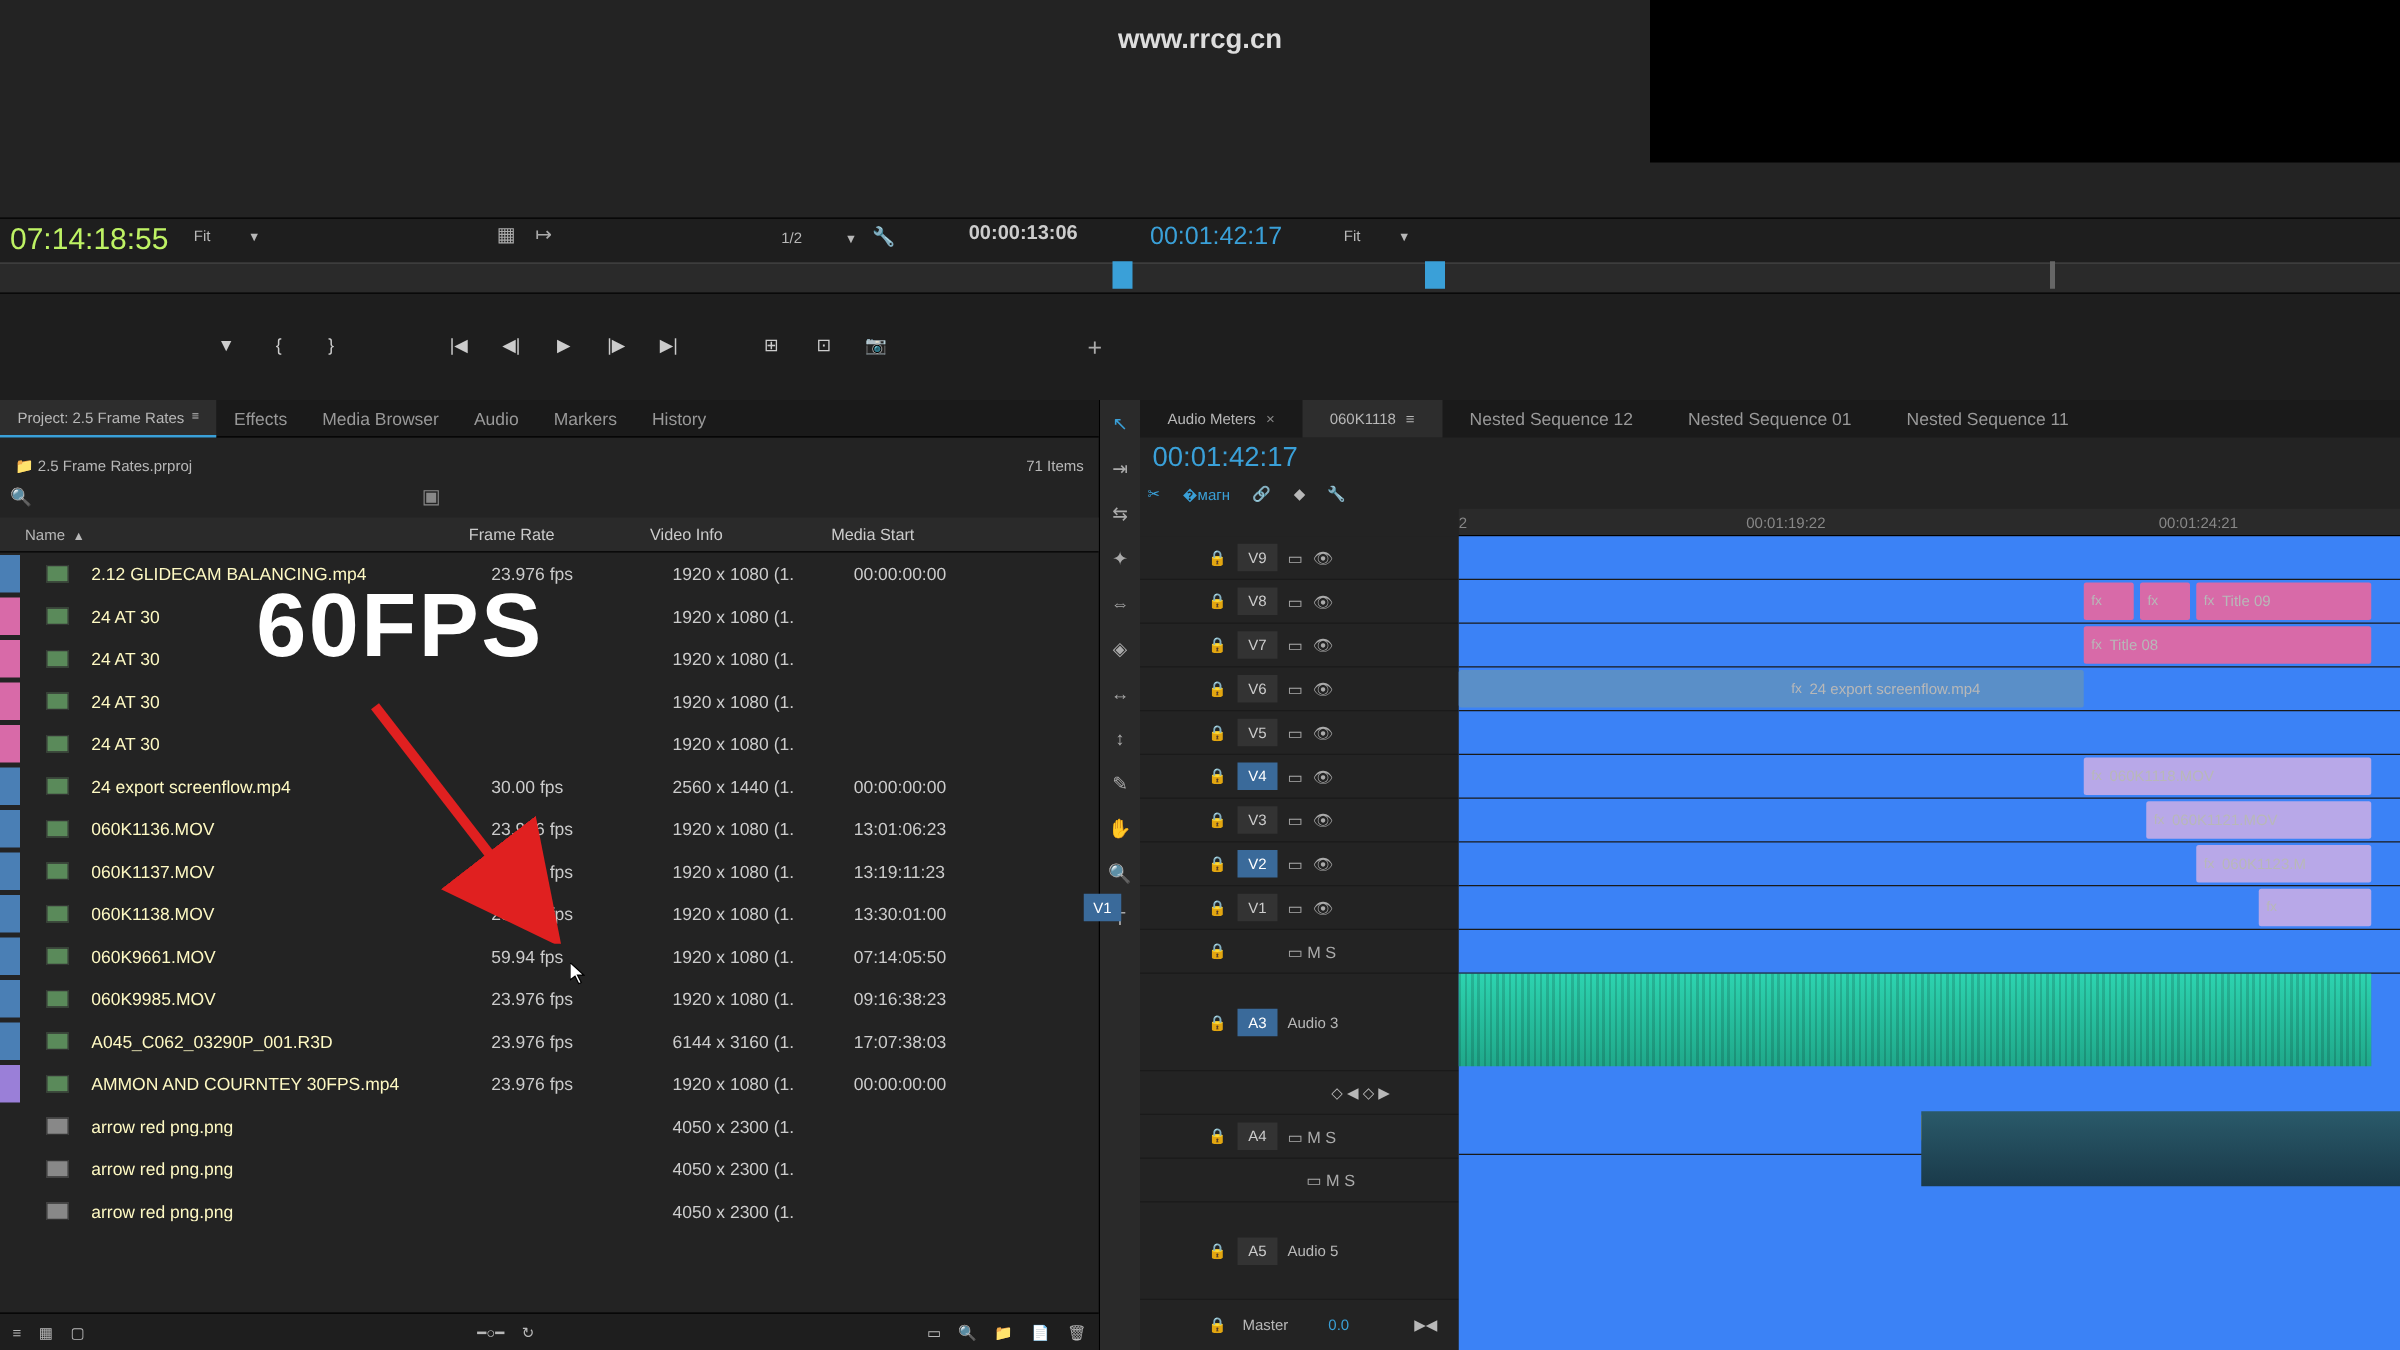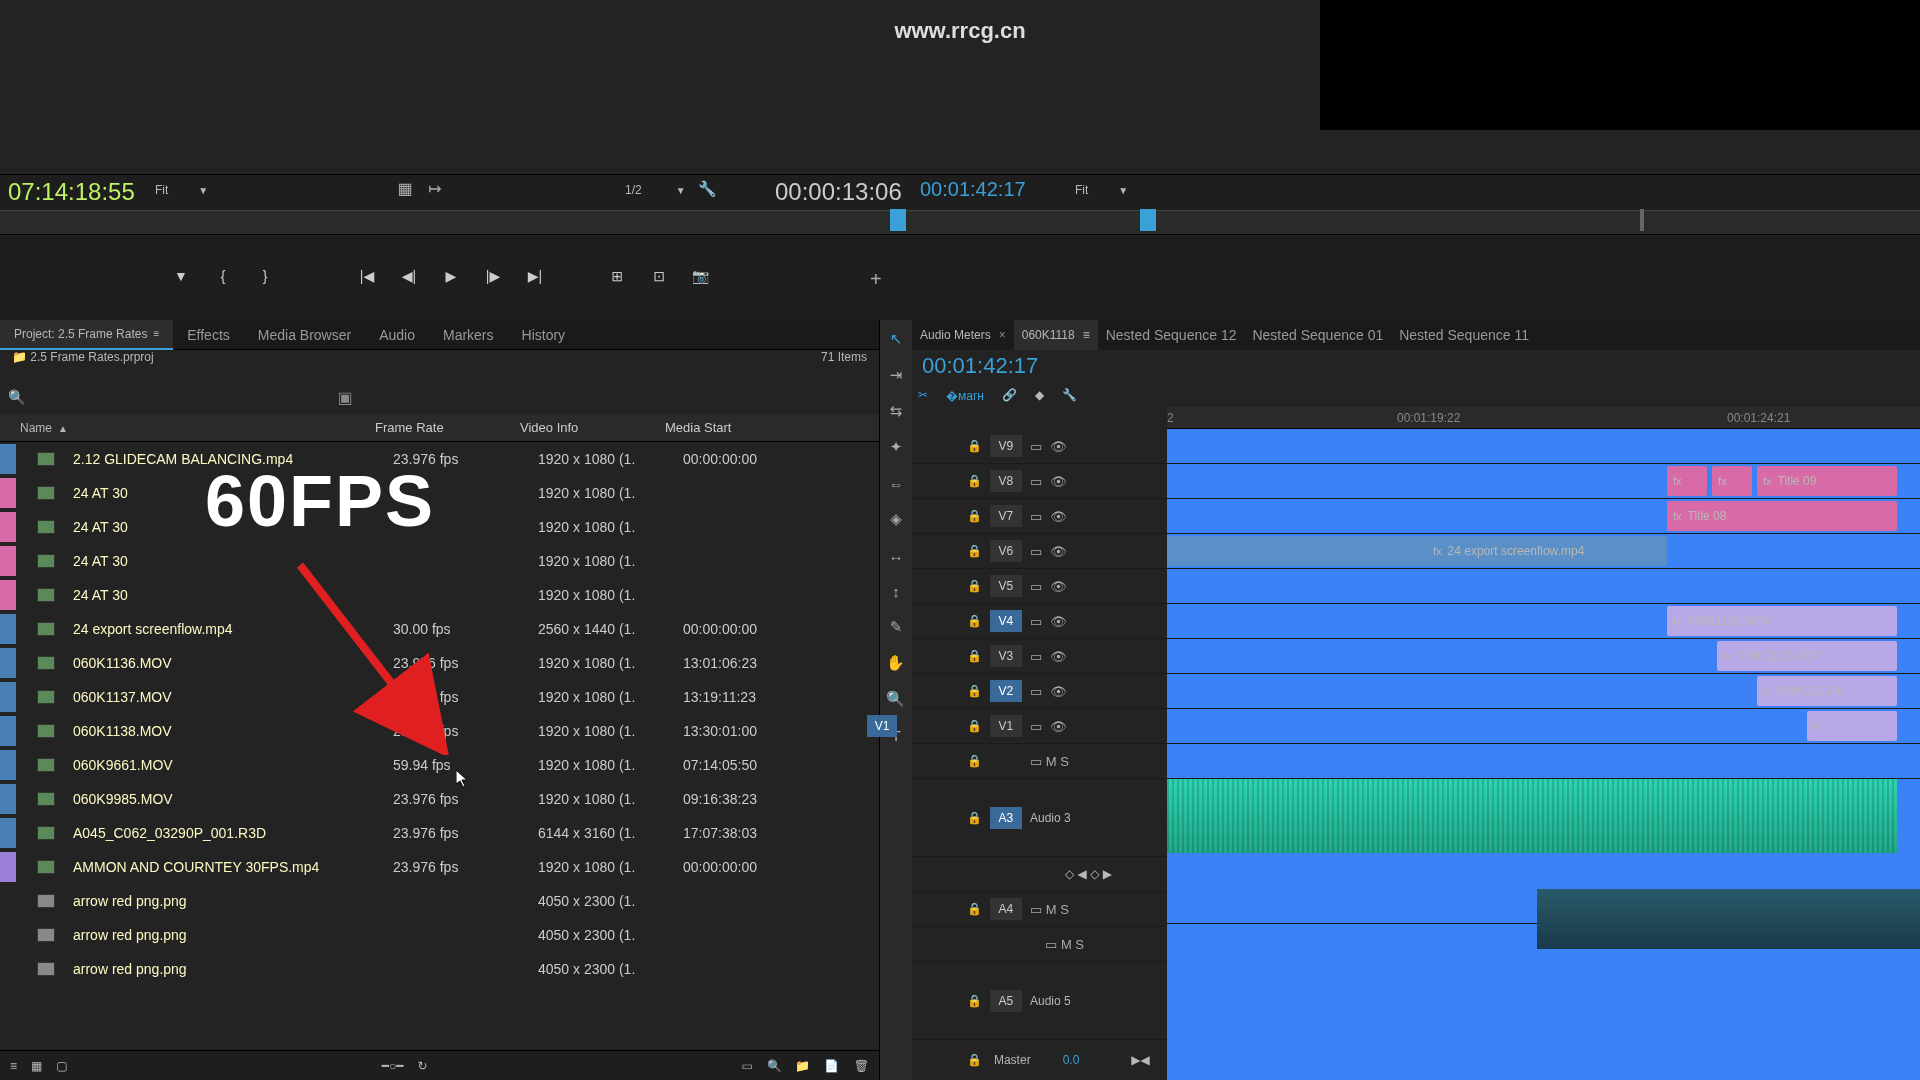--- a/index.html
+++ b/index.html
@@ -6,38 +6,38 @@
 body{background:#1e1e1e;width:1920px;height:1080px;overflow:hidden;position:relative}
 .top-bar{height:175px;background:#232323;position:relative;border-bottom:1px solid #000}
 .watermark-url{position:absolute;top:18px;left:50%;transform:translateX(-50%);color:#ddd;font-size:22px;font-weight:700}
 .black-box{position:absolute;top:0;right:0;width:600px;height:130px;background:#000}
 .tc-left{position:absolute;left:8px;top:178px;color:#bef264;font-size:24px;font-weight:500}
 .fit-left{position:absolute;left:155px;top:180px;color:#ccc;font-size:15px}
 .fit-chev{display:inline-block;margin-left:30px;font-size:10px}
 .icons-mid{position:absolute;left:395px;top:178px;display:flex;gap:10px;align-items:center}
 .ic{width:20px;height:20px;display:flex;align-items:center;justify-content:center;color:#aaa;font-size:16px}
 .half{position:absolute;left:625px;top:180px;color:#ccc;font-size:15px}
-.tc-mid{position:absolute;left:775px;top:178px;color:#ccc;font-size:24px;font-weight:400}
+.tc-mid{position:absolute;left:775px;top:178px;color:#ccc;font-size:16px;font-weight:700}
 .tc-right{position:absolute;left:920px;top:178px;color:#3aa0d8;font-size:20px;font-weight:500}
 .fit-right{position:absolute;left:1075px;top:180px;color:#ccc;font-size:15px}
 .ruler{position:absolute;top:210px;left:0;right:0;height:25px;background:#2a2a2a;border-top:1px solid #444;border-bottom:1px solid #000}
 .play-a{position:absolute;left:890px;top:-2px;width:16px;height:22px;background:#3aa0d8}
 .play-b{position:absolute;left:1140px;top:-2px;width:16px;height:22px;background:#3aa0d8}
 .play-c{position:absolute;left:1640px;top:-2px;width:4px;height:22px;background:#666}
 .transport{position:absolute;top:265px;left:170px;display:flex;gap:20px;align-items:center}
 .tbtn{width:22px;height:22px;color:#ccc;display:flex;align-items:center;justify-content:center;font-size:14px;cursor:pointer}
 .plus-right{position:absolute;top:268px;left:870px;color:#aaa;font-size:20px}
 
 .panels{position:absolute;top:320px;left:0;right:0;bottom:0;display:flex}
 .left-panel{width:880px;background:#232323;display:flex;flex-direction:column;border-right:1px solid #000}
 .tabs{height:30px;display:flex;align-items:center;background:#1a1a1a;border-bottom:1px solid #000}
 .tab{padding:0 14px;height:30px;display:flex;align-items:center;color:#999;cursor:pointer;font-size:14px}
 .tab.active{background:#2d2d2d;color:#ddd;border-bottom:2px solid #3aa0d8}
 .tab-menu{margin-left:6px;font-size:10px}
-.proj-path{height:30px;display:flex;align-items:flex-start;padding:0 12px;color:#888;justify-content:space-between}
+.proj-path{height:30px;display:flex;align-items:flex-end;padding:0 12px;color:#888;justify-content:space-between}
 .search-row{height:34px;display:flex;align-items:center;padding:0 8px;gap:12px}
 .search-ic{font-size:14px;color:#888}
 .bin-ic{font-size:16px;color:#888;margin-left:300px}
 .header-row{height:28px;display:flex;align-items:center;background:#2a2a2a;border-bottom:1px solid #000;padding-left:20px}
 .col-name{width:355px}
 .col-fr{width:145px}
 .col-vi{width:145px}
 .col-ms{width:145px}
 .hcol{color:#ccc;font-size:13px}
 .sort-arr{margin-left:6px;font-size:10px}
@@ -58,21 +58,21 @@
 .bottom-bar{height:30px;background:#1e1e1e;display:flex;align-items:center;padding:0 10px;gap:14px;border-top:1px solid #000}
 .annotation{position:absolute;left:205px;top:460px;color:#fff;font-size:72px;font-weight:700;pointer-events:none;letter-spacing:2px;font-family:Arial,sans-serif}
 .arrow-svg{position:absolute;left:290px;top:555px;pointer-events:none}
 
 .mid-tools{width:32px;background:#2a2a2a;display:flex;flex-direction:column;align-items:center;padding-top:8px;gap:14px}
 .tool{width:22px;height:22px;color:#aaa;display:flex;align-items:center;justify-content:center;cursor:pointer;font-size:15px}
 .tool.active{color:#3aa0d8}
 
 .right-panel{flex:1;background:#232323;display:flex;flex-direction:column}
 .tl-tabs{height:30px;display:flex;align-items:center;background:#1a1a1a}
-.tl-tab{padding:0 8px;height:30px;display:flex;align-items:center;color:#999;cursor:pointer;font-size:14px;position:relative}
+.tl-tab{padding:0 22px;height:30px;display:flex;align-items:center;color:#999;cursor:pointer;font-size:14px;position:relative}
 .tl-tab.active{background:#2d2d2d;color:#ddd}
 .close-x{margin-left:8px;font-size:12px;color:#888}
 .tl-head{height:40px;display:flex;align-items:center;padding-left:10px}
 .tl-tc{color:#3aa0d8;font-size:22px;font-weight:500}
 .tl-ctrl{height:30px;display:flex;align-items:center;padding-left:6px;gap:18px}
 .tl-ruler{height:26px;background:#2a2a2a;position:relative;margin-left:255px;border-bottom:1px solid #000}
 .ruler-mark{position:absolute;top:4px;color:#888;font-size:12px}
 .tracks{flex:1;display:flex}
 .track-headers{width:255px;background:#232323}
 .th-row{height:35px;display:flex;align-items:center;border-bottom:1px solid #1a1a1a;padding-left:55px;gap:8px}

